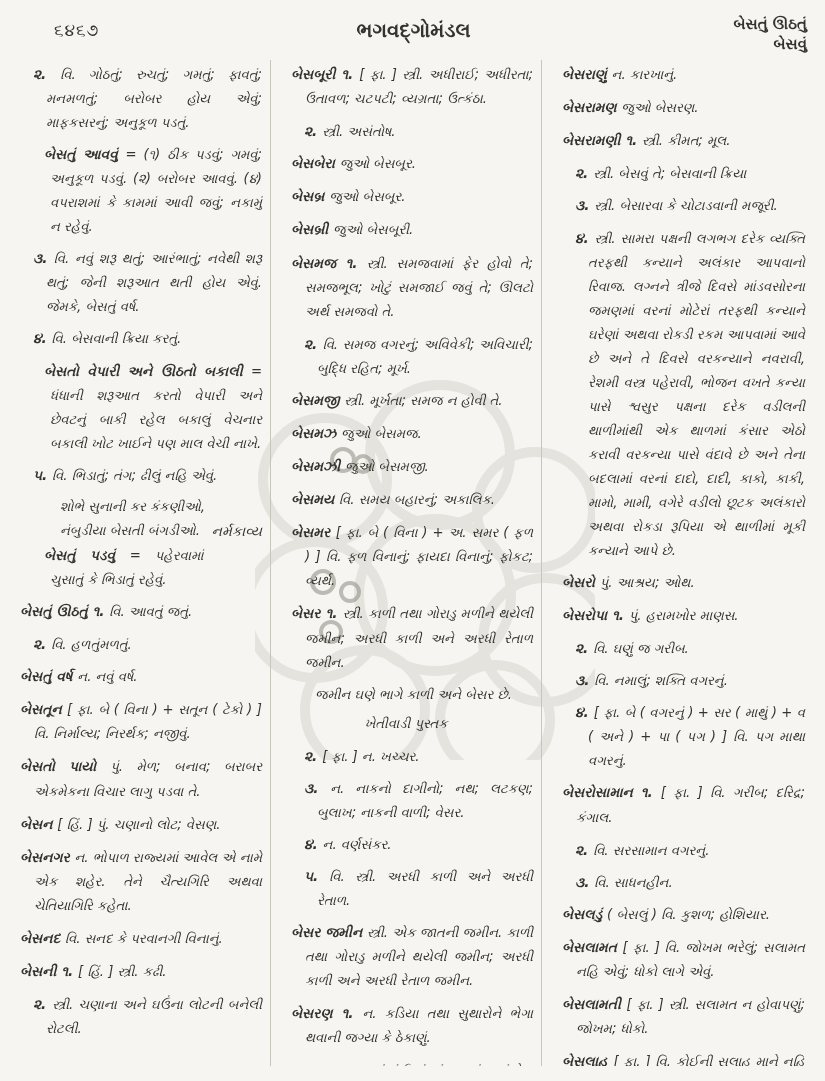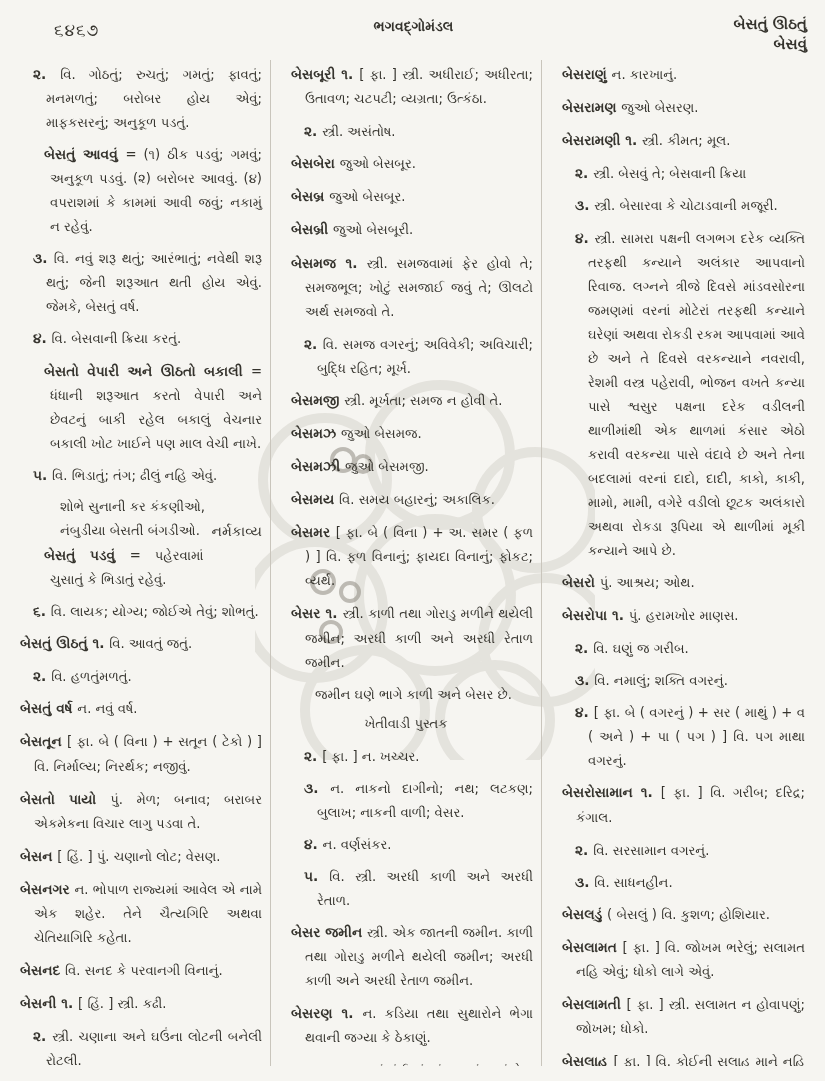--- a/index.html
+++ b/index.html
@@ -32,21 +32,21 @@
     font-size: 17px;
     font-weight: normal;
     letter-spacing: 1px;
   }
   .page-title {
     position: absolute;
     left: 0;
     right: 0;
     top: 4px;
     text-align: center;
-    font-size: 14px;
+    font-size: 20px;
     font-weight: bold;
   }
   .guide-words {
     position: absolute;
     right: 6px;
     top: 0;
     text-align: right;
     font-size: 15px;
     font-weight: bold;
     line-height: 1.35;
@@ -63,20 +63,21 @@
   }
   
   .columns {
     position: relative;
     z-index: 1;
     display: grid;
     grid-template-columns: 1fr 1fr 1fr;
     column-gap: 14px;
     height: 1006px;
     overflow: hidden;
+    font-style: italic;
   }
   .col {
     padding: 2px 8px 0 6px;
     box-sizing: border-box;
     overflow: hidden;
   }
   .col.rule {
     border-right: 1px solid #c9c5bc;
   }
   .para {
@@ -139,21 +140,20 @@
     <section class="col rule">
         <p class="para sense"><span class="head">૨. </span>વિ. ગોઠતું; રુચતું; ગમતું; ફાવતું; મનમળતું; બરોબર હોય એવું; માફકસરનું; અનુકૂળ પડતું.</p>
         <p class="para example"><span class="head">બેસતું આવવું </span>= (૧) ઠીક પડવું; ગમવું; અનુકૂળ પડવું. (૨) બરોબર આવવું. (૪) વપરાશમાં કે કામમાં આવી જવું; નકામું ન રહેવું.</p>
         <p class="para sense"><span class="head">૩. </span>વિ. નવું શરૂ થતું; આરંભાતું; નવેથી શરૂ થતું; જેની શરૂઆત થતી હોય એવું. જેમકે, બેસતું વર્ષ.</p>
         <p class="para sense"><span class="head">૪. </span>વિ. બેસવાની ક્રિયા કરતું.</p>
         <p class="para example"><span class="head">બેસતો વેપારી અને ઊઠતો બકાલી </span>= ધંધાની શરૂઆત કરતો વેપારી અને છેવટનું બાકી રહેલ બકાલું વેચનાર બકાલી ખોટ ખાઈને પણ માલ વેચી નાખે.</p>
         <p class="para sense"><span class="head">૫. </span>વિ. ભિડાતું; તંગ; ઢીલું નહિ એવું.</p>
         <p class="para verse">શોભે સુનાની કર કંકણીઓ,</p>
         <p class="para verse"><span class="attr-inline">નર્મકાવ્ય</span>નંબુડીયા બેસતી બંગડીઓ.</p>
         <p class="para example"><span class="head">બેસતું પડવું </span>= પહેરવામાં ચુસાતું કે ભિડાતું રહેવું.</p>
-        <p class="para sense"><span class="head">૬. </span>વિ. લાયક; યોગ્ય; જોઈએ તેવું; શોભતું.</p>
         <p class="para entry"><span class="head">બેસતું ઊઠતું ૧. </span>વિ. આવતું જતું.</p>
         <p class="para sense"><span class="head">૨. </span>વિ. હળતુંમળતું.</p>
         <p class="para entry"><span class="head">બેસતું વર્ષ </span>ન. નવું વર્ષ.</p>
         <p class="para entry"><span class="head">બેસતૂન </span>[ ફા. બે ( વિના ) + સતૂન ( ટેકો ) ] વિ. નિર્માલ્ય; નિરર્થક; નજીવું.</p>
         <p class="para entry"><span class="head">બેસતો પાયો </span>પું. મેળ; બનાવ; બરાબર એકમેકના વિચાર લાગુ પડવા તે.</p>
         <p class="para entry"><span class="head">બેસન </span>[ હિં. ] પું. ચણાનો લોટ; વેસણ.</p>
         <p class="para entry"><span class="head">બેસનગર </span>ન. ભોપાળ રાજ્યમાં આવેલ એ નામે એક શહેર. તેને ચૈત્યગિરિ અથવા ચેતિયાગિરિ કહેતા.</p>
         <p class="para entry"><span class="head">બેસનદ </span>વિ. સનદ કે પરવાનગી વિનાનું.</p>
         <p class="para entry"><span class="head">બેસની ૧. </span>[ હિં. ] સ્ત્રી. કઢી.</p>
         <p class="para sense"><span class="head">૨. </span>સ્ત્રી. ચણાના અને ઘઉંના લોટની બનેલી રોટલી.</p>

